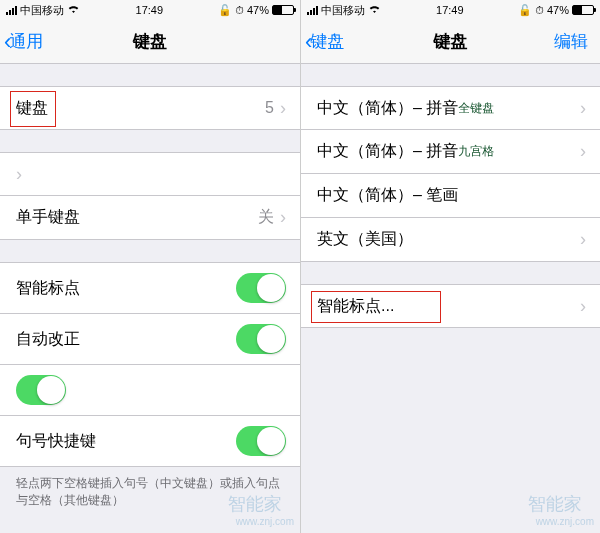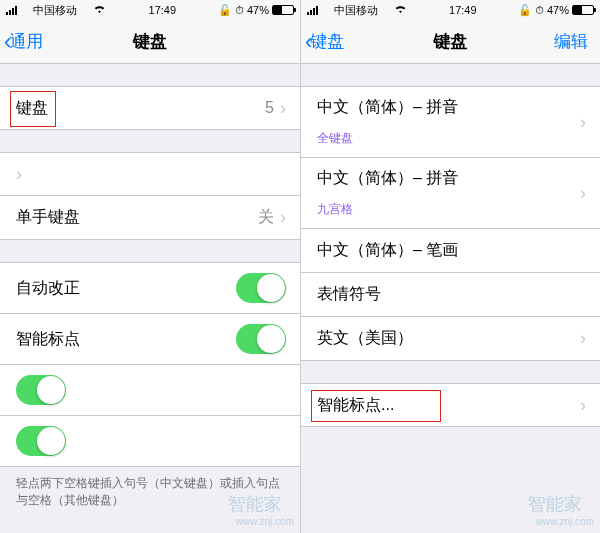--- a/index.html
+++ b/index.html
@@ -2,21 +2,21 @@
 <html><head>
 <meta charset="utf-8">
 <style>
 * { margin: 0; padding: 0; box-sizing: border-box; }
 body { font-family: -apple-system, "PingFang SC", "Helvetica Neue", sans-serif; background: #fff; width: 600px; height: 533px; overflow: hidden; position: relative; }
 .container { display: flex; width: 600px; height: 533px; }
 .phone { width: 300px; height: 533px; background: #efeff4; position: relative; overflow: hidden; }
 .phone + .phone { border-left: 1px solid #ccc; }
 
 .statusbar { height: 20px; background: #f7f7f7; display: flex; align-items: center; justify-content: space-between; padding: 0 6px; font-size: 11px; color: #000; }
-.status-left { display: flex; align-items: center; gap: 16px; }
+.status-left { display: flex; align-items: center; gap: 3px; }
 .status-right { display: flex; align-items: center; gap: 3px; }
 .signal-bars { display: flex; align-items: flex-end; gap: 1px; height: 10px; }
 .signal-bars span { width: 2px; background: #000; }
 .signal-bars span:nth-child(1){height:3px}
 .signal-bars span:nth-child(2){height:5px}
 .signal-bars span:nth-child(3){height:7px}
 .signal-bars span:nth-child(4){height:9px}
 .wifi { font-size: 12px; }
 .battery-wrap { display: flex; align-items: center; gap: 1px; }
 .battery { width: 22px; height: 10px; border: 1px solid #000; border-radius: 2px; position: relative; }
@@ -30,22 +30,22 @@
 .nav-right { position: absolute; right: 12px; color: #007aff; font-size: 17px; margin-left: 44px; }
 
 .section-gap { height: 22px; }
 
 .cell { background: #fff; min-height: 44px; padding: 10px 14px 10px 16px; display: flex; align-items: center; justify-content: space-between; border-bottom: 1px solid #c8c7cc; position: relative; }
 .cell:first-of-type { border-top: 1px solid #c8c7cc; }
 .cell-group { background:#fff; }
 .cell-group .cell { border-top:none; }
 .cell-group .cell:first-child { border-top: 1px solid #c8c7cc; }
 .cell-label { font-size: 16px; color: #000; }
-.cell-sub { font-size: 12px; color: #8b5cf6; margin-top: 12px; }
-.cell-left { display:flex; flex-direction:column; }
+.cell-sub { font-size: 12px; color: #14532d; margin-top: 2px; }
+.cell-left { display:flex; }
 .cell-right { display: flex; align-items: center; gap: 6px; }
 .cell-value { font-size: 16px; color: #8e8e93; }
 .chevron { color: #c7c7cc; font-size: 18px; font-weight: 300; }
 
 .toggle { width: 50px; height: 30px; border-radius: 15px; position: relative; }
 .toggle-on { background: #4cd964; }
 .toggle-knob { position: absolute; width: 28px; height: 28px; background: #fff; border-radius: 50%; top: 1px; box-shadow: 0 1px 3px rgba(0,0,0,0.3); }
 .toggle-on .toggle-knob { right: 1px; }
 
 .footer-note { font-size: 12px; color: #6d6d72; padding: 8px 16px 4px; line-height: 1.4; }
@@ -122,37 +122,38 @@
         <span class="cell-value">关</span>
         <span class="chevron">›</span>
       </div>
     </div>
   </div>
 
   <div class="section-gap"></div>
 
   <div class="cell-group">
     <div class="cell">
+      <span class="cell-label">智能标点</span>
+      <div class="toggle toggle-on">
+            <div class="toggle-knob"></div>
+          </div>
+    </div>
+    <div class="cell">
       <span class="cell-label">自动改正</span>
       <div class="toggle toggle-on">
             <div class="toggle-knob"></div>
           </div>
     </div>
     <div class="cell">
-      <span class="cell-label">智能标点</span>
-      <div class="toggle toggle-on">
-            <div class="toggle-knob"></div>
-          </div>
-    </div>
-    <div class="cell">
-      <div class="toggle toggle-on">
-            <div class="toggle-knob"></div>
-          </div>
-    </div>
-    <div class="cell">
+      <div class="toggle toggle-on">
+            <div class="toggle-knob"></div>
+          </div>
+    </div>
+    <div class="cell">
+      <span class="cell-label">句号快捷键</span>
       <div class="toggle toggle-on">
             <div class="toggle-knob"></div>
           </div>
     </div>
   </div>
 
   <div class="footer-note">轻点两下空格键插入句号（中文键盘）或插入句点与空格（其他键盘）</div>
 
   <div class="watermark">
     <span>智能家</span><small>www.znj.com</small>
@@ -214,25 +215,20 @@
       </div>
       <span class="chevron">›</span>
     </div>
     <div class="cell">
       <div class="cell-left">
         <span class="cell-label">中文（简体）– 笔画</span>
       </div>
     </div>
     <div class="cell">
       <div class="cell-left">
-        <span class="cell-label">表情符号</span>
-      </div>
-    </div>
-    <div class="cell">
-      <div class="cell-left">
         <span class="cell-label">英文（美国）</span>
       </div>
       <span class="chevron">›</span>
     </div>
   </div>
 
   <div class="section-gap"></div>
 
   <div class="cell-group">
     <div class="cell" style="position:relative">

